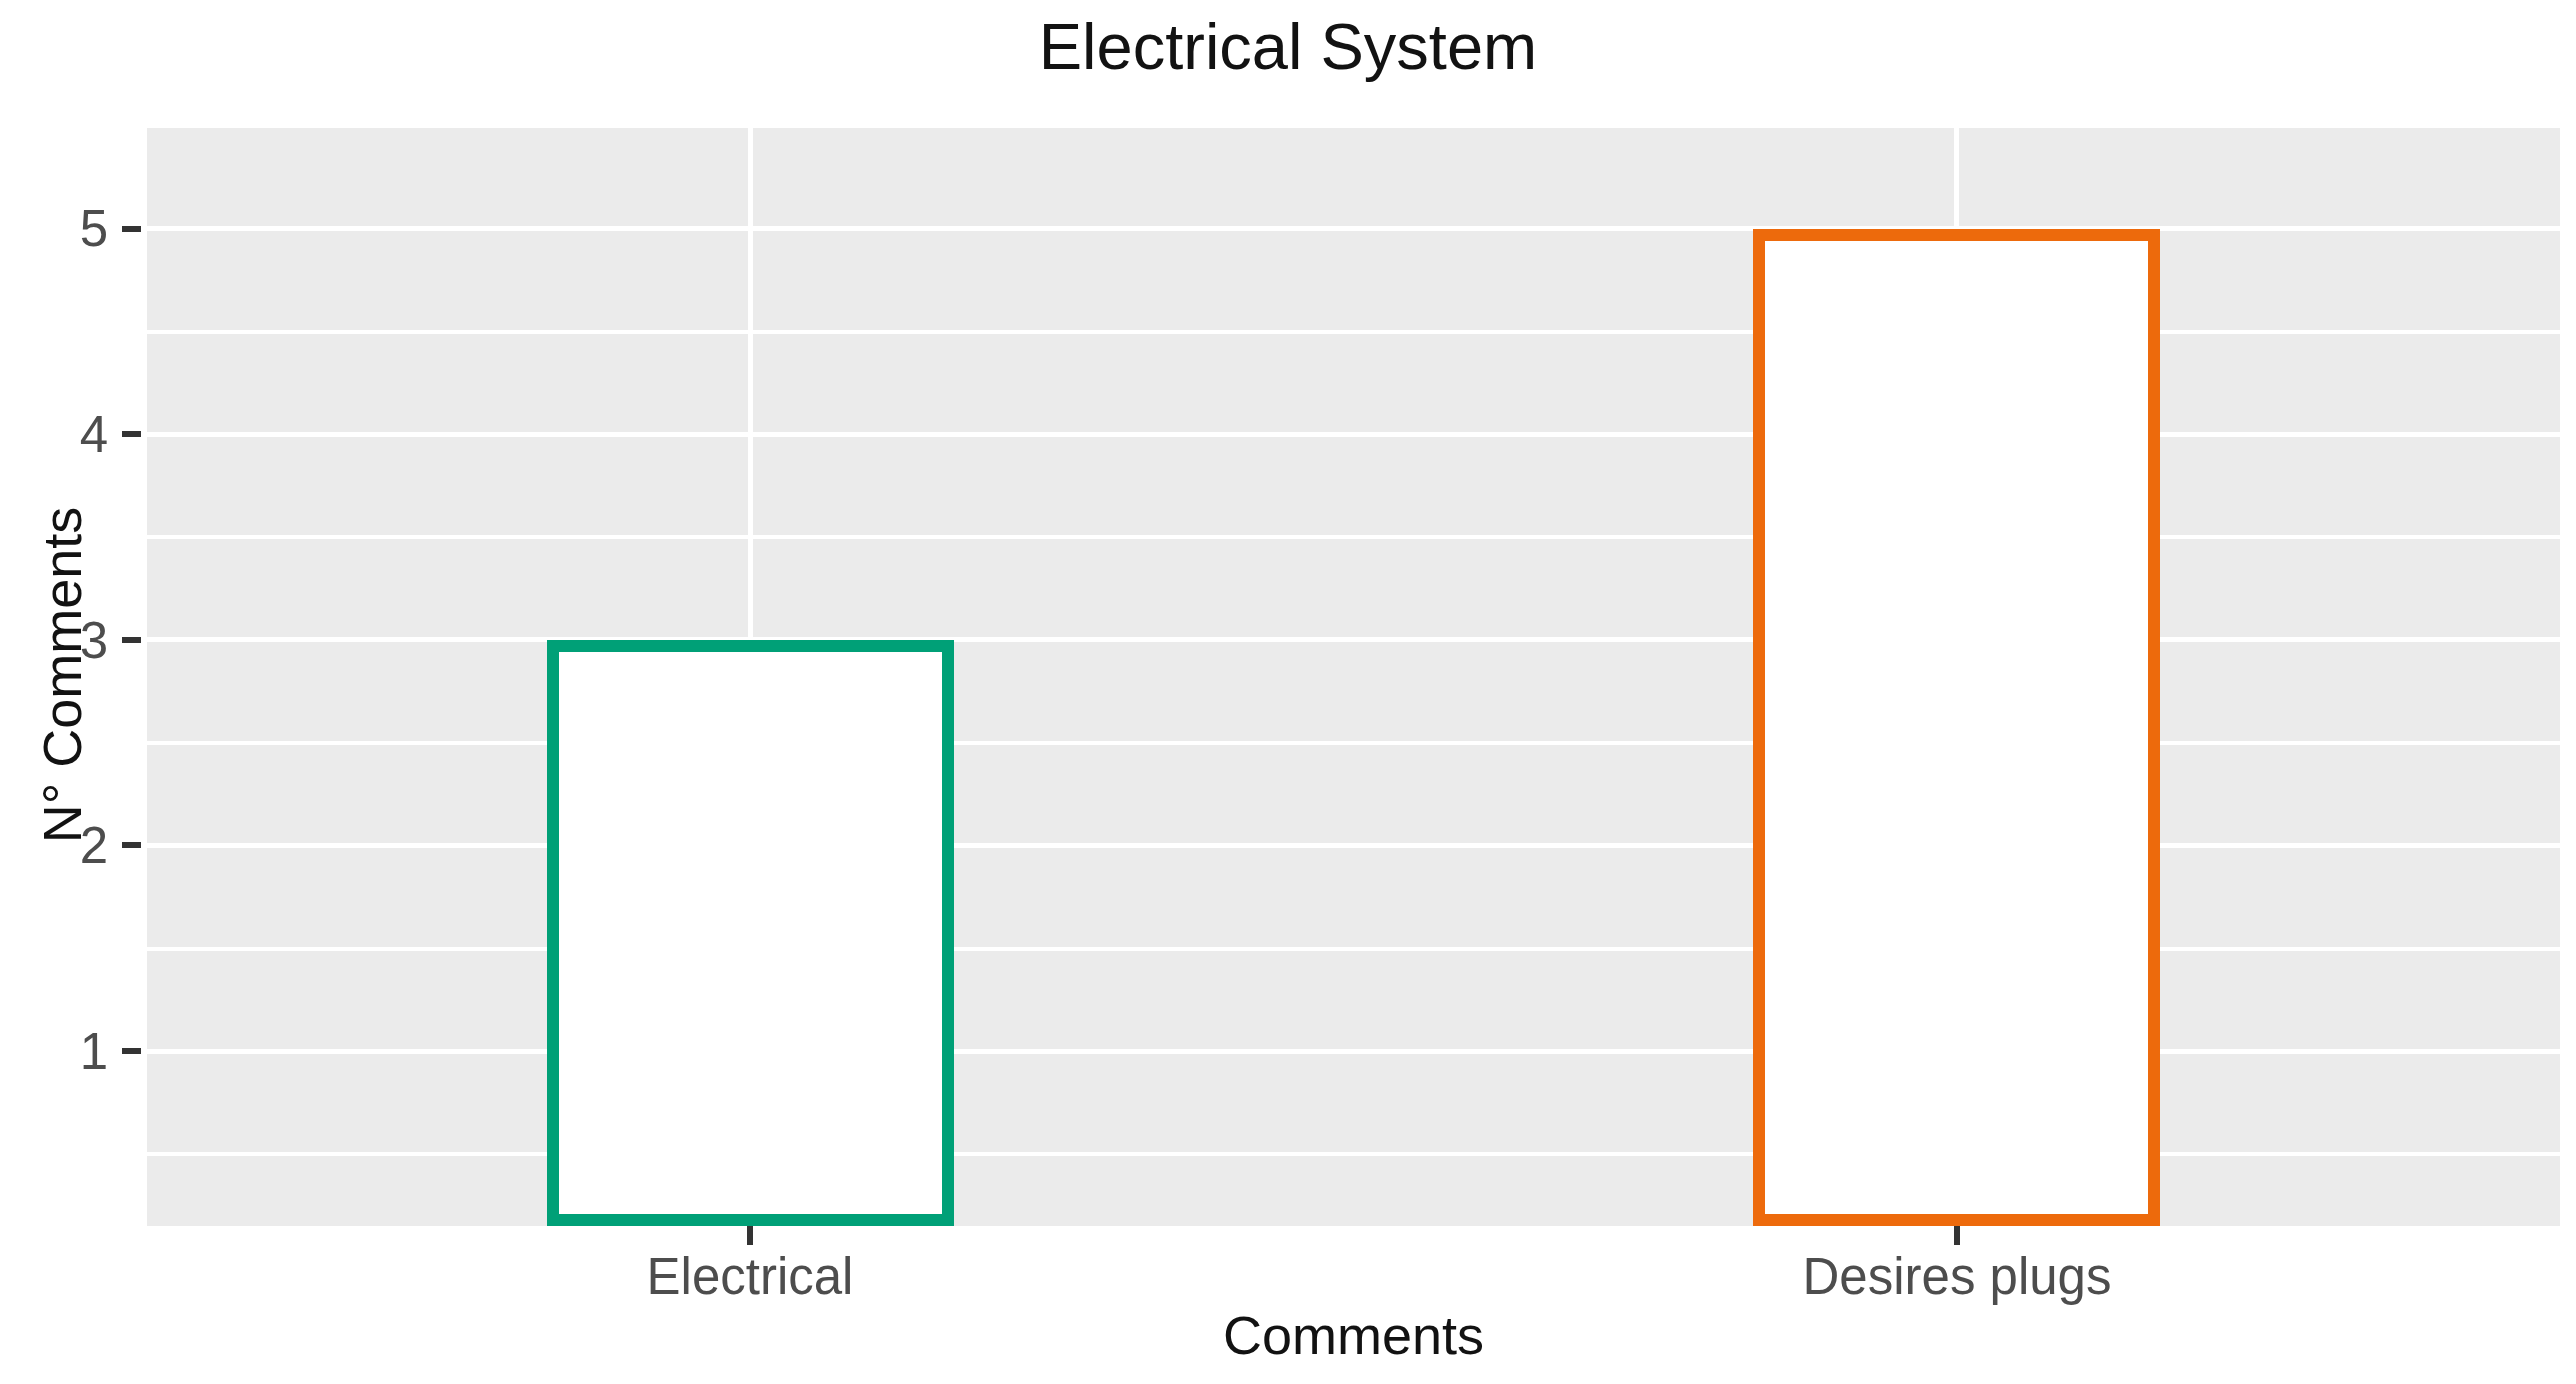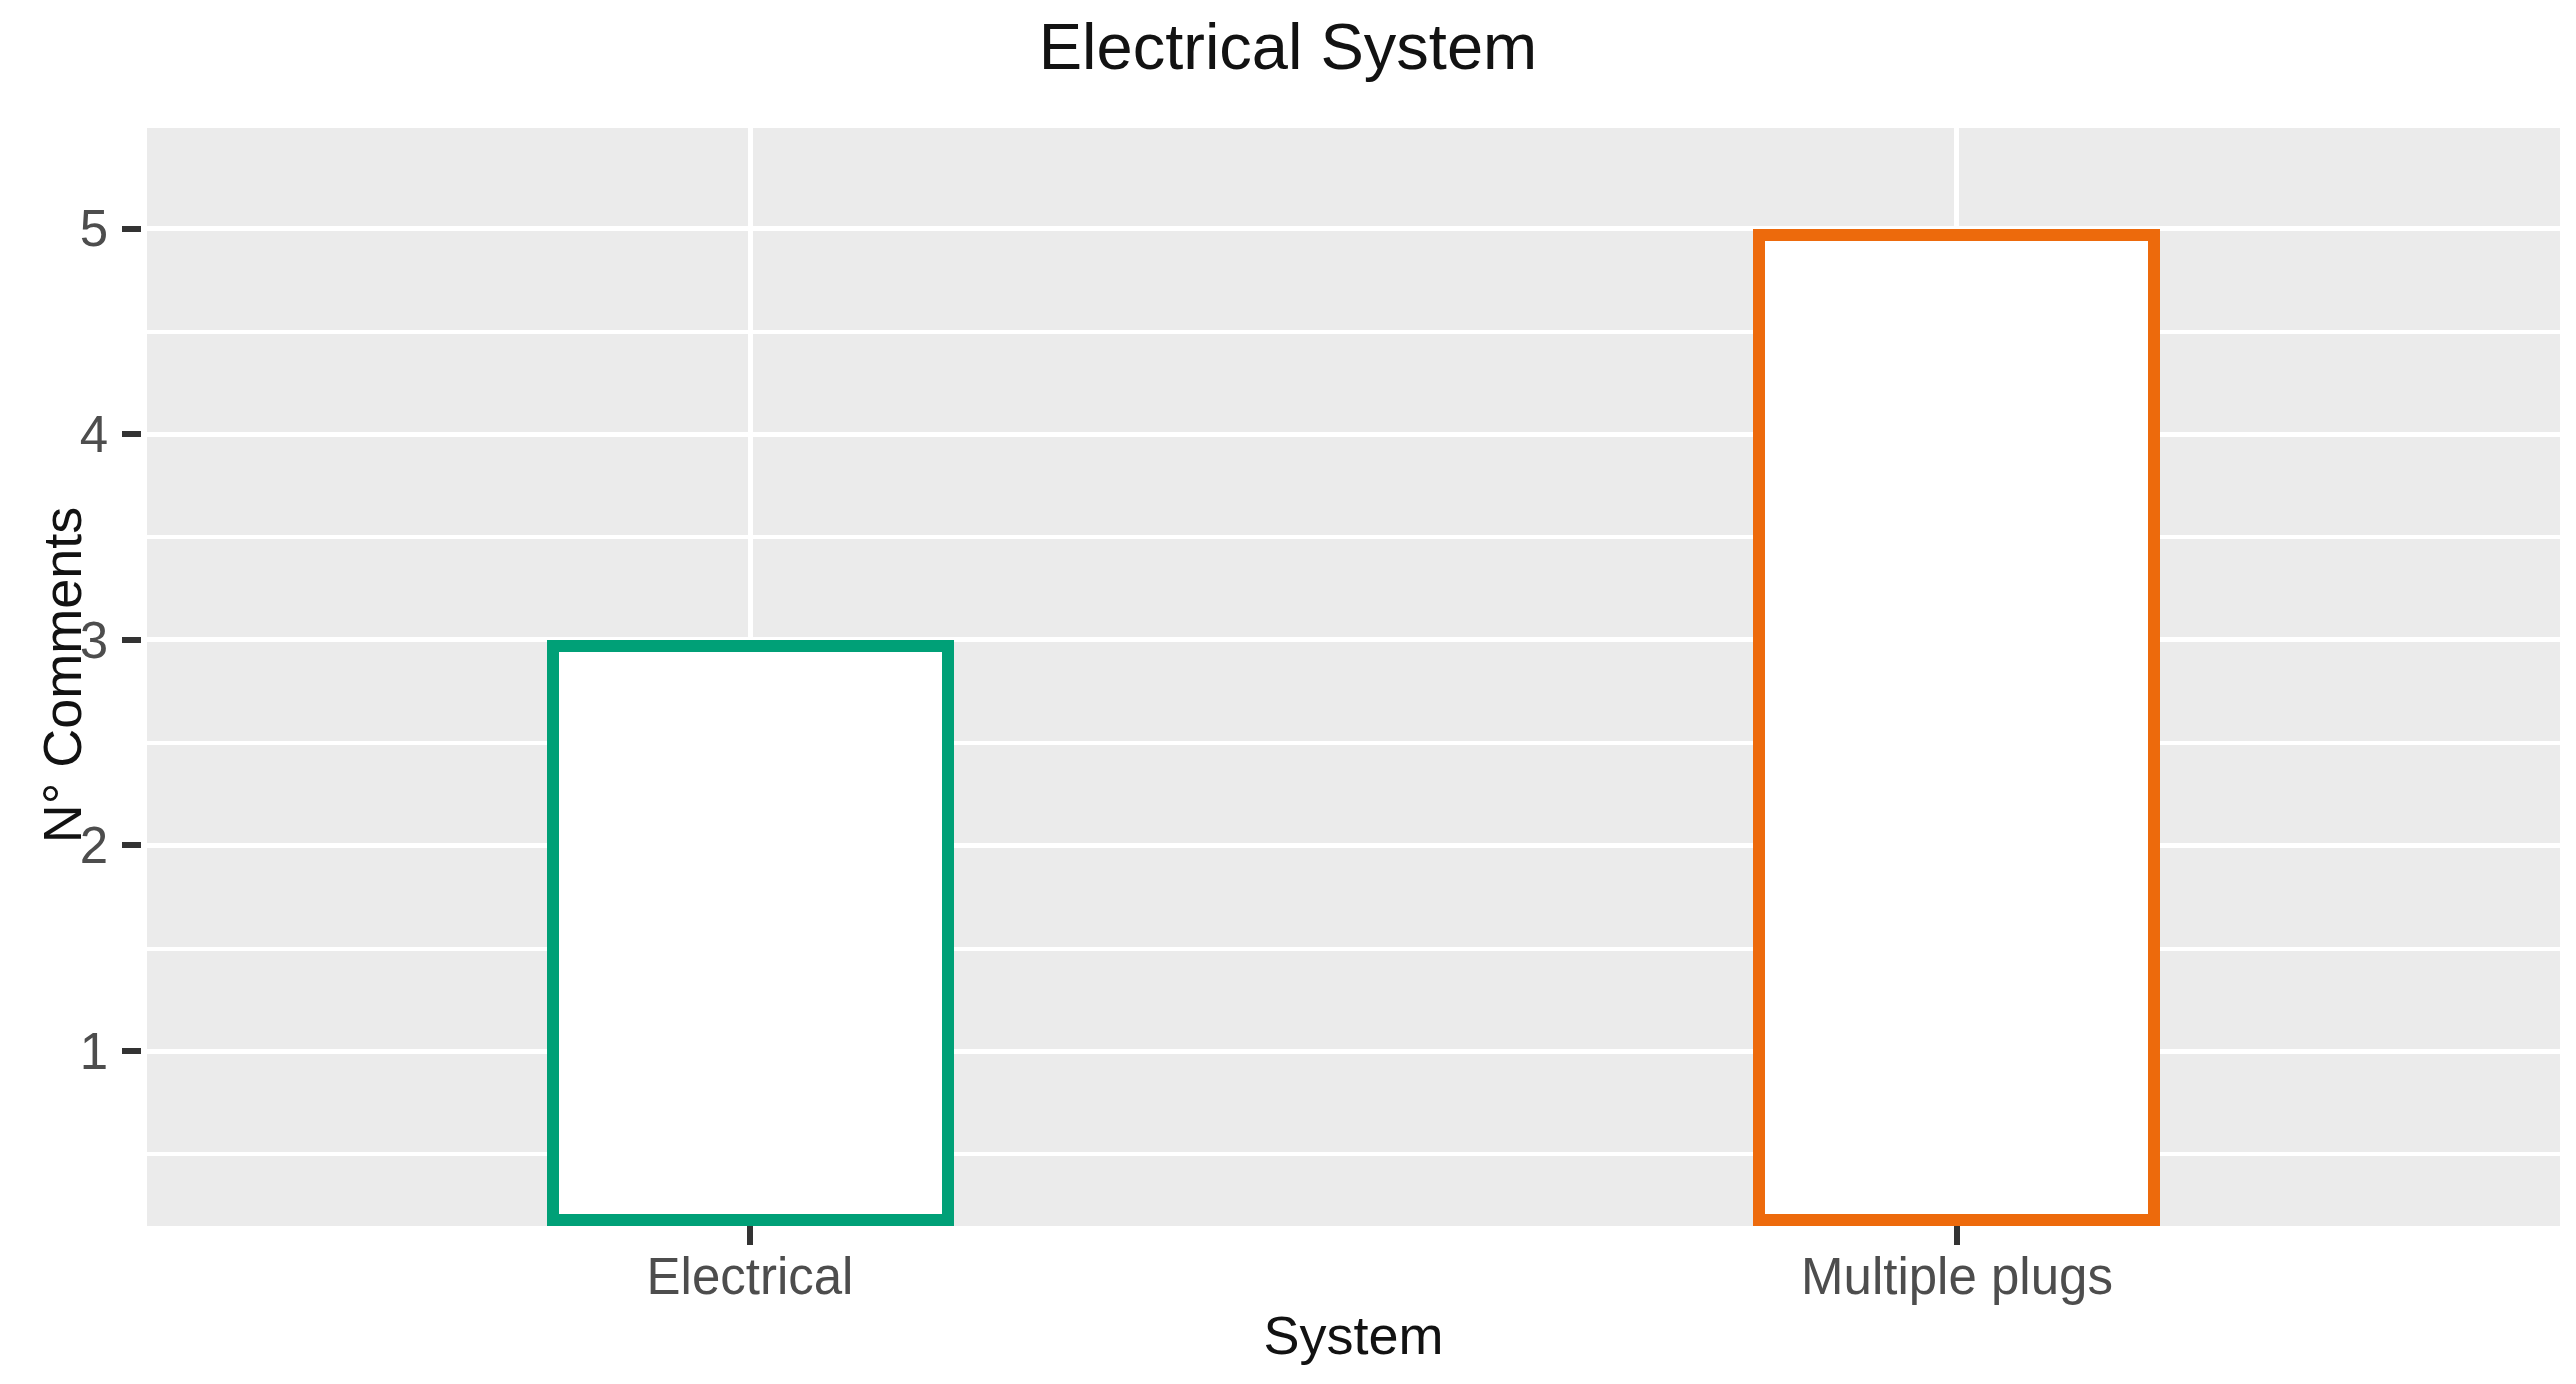--- a/index.html
+++ b/index.html
@@ -136,21 +136,21 @@
 </style>
 </head>
 <body>
 
 <div id="figure">
 
   <div id="chart-title">Electrical System</div>
 
   <div id="y-axis-title">N° Comments</div>
 
-  <div id="x-axis-title">System</div>
+  <div id="x-axis-title">Comments</div>
 
   <div id="plot-panel">
     <div id="grid-layer">
         <div class="gridline major" style="top: 923px;"></div>
         <div class="gridline major" style="top: 717px;"></div>
         <div class="gridline major" style="top: 511px;"></div>
         <div class="gridline major" style="top: 306px;"></div>
         <div class="gridline major" style="top: 100px;"></div>
         <div class="gridline minor" style="top: 1026px;"></div>
         <div class="gridline minor" style="top: 821px;"></div>
@@ -176,17 +176,17 @@
       <div class="y-tick-label" style="top: 615px;">3</div>
       <div class="y-tick-mark" style="top: 842px;"></div>
       <div class="y-tick-label" style="top: 820px;">2</div>
       <div class="y-tick-mark" style="top: 1048px;"></div>
       <div class="y-tick-label" style="top: 1026px;">1</div>
     </div>
   <div id="x-axis">
       <div class="x-tick-mark" style="left: 747px;"></div>
       <div class="x-tick-label" style="left: 400px;">Electrical</div>
       <div class="x-tick-mark" style="left: 1954px;"></div>
-      <div class="x-tick-label" style="left: 1607px;">Multiple plugs</div>
+      <div class="x-tick-label" style="left: 1607px;">Desires plugs</div>
     </div>
 
 </div>
 
 
 </body></html>

